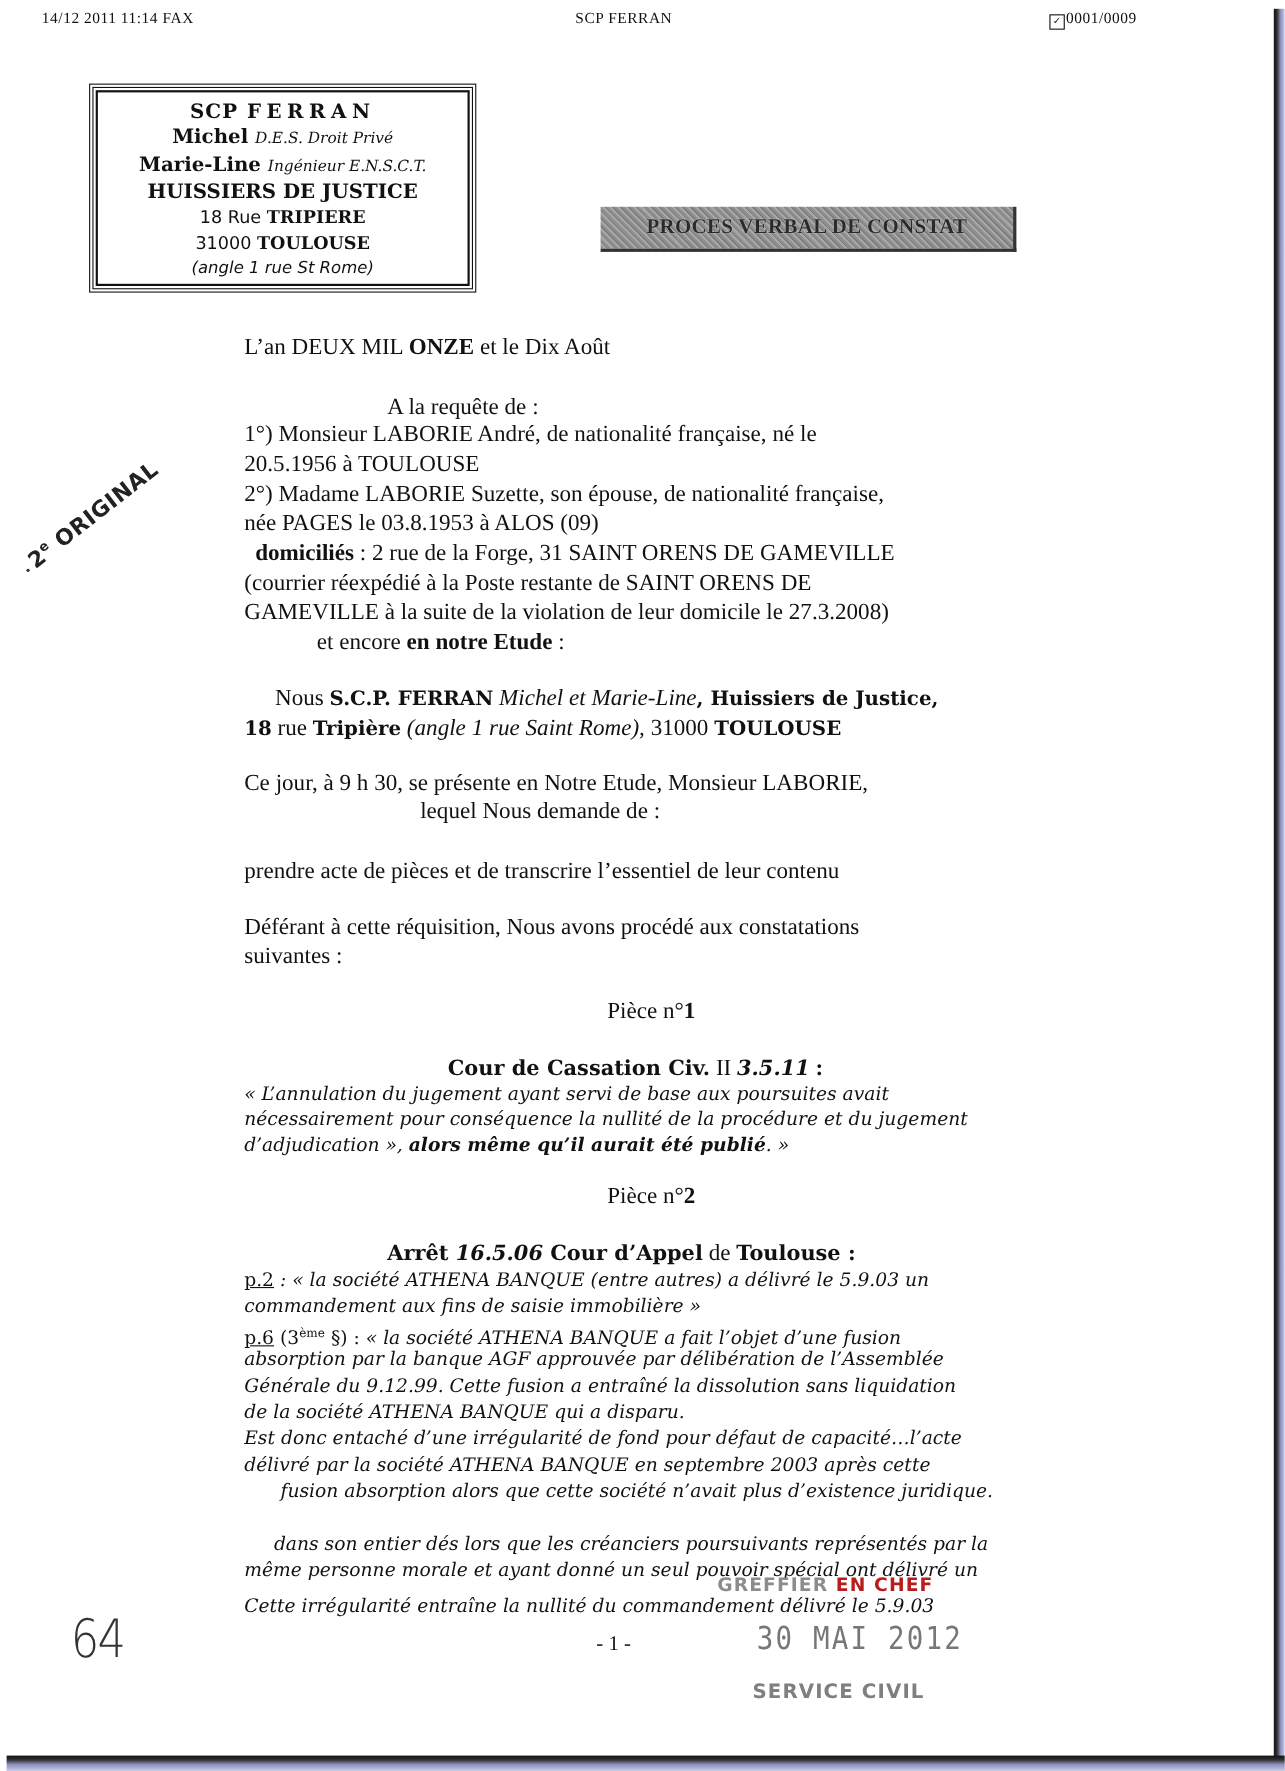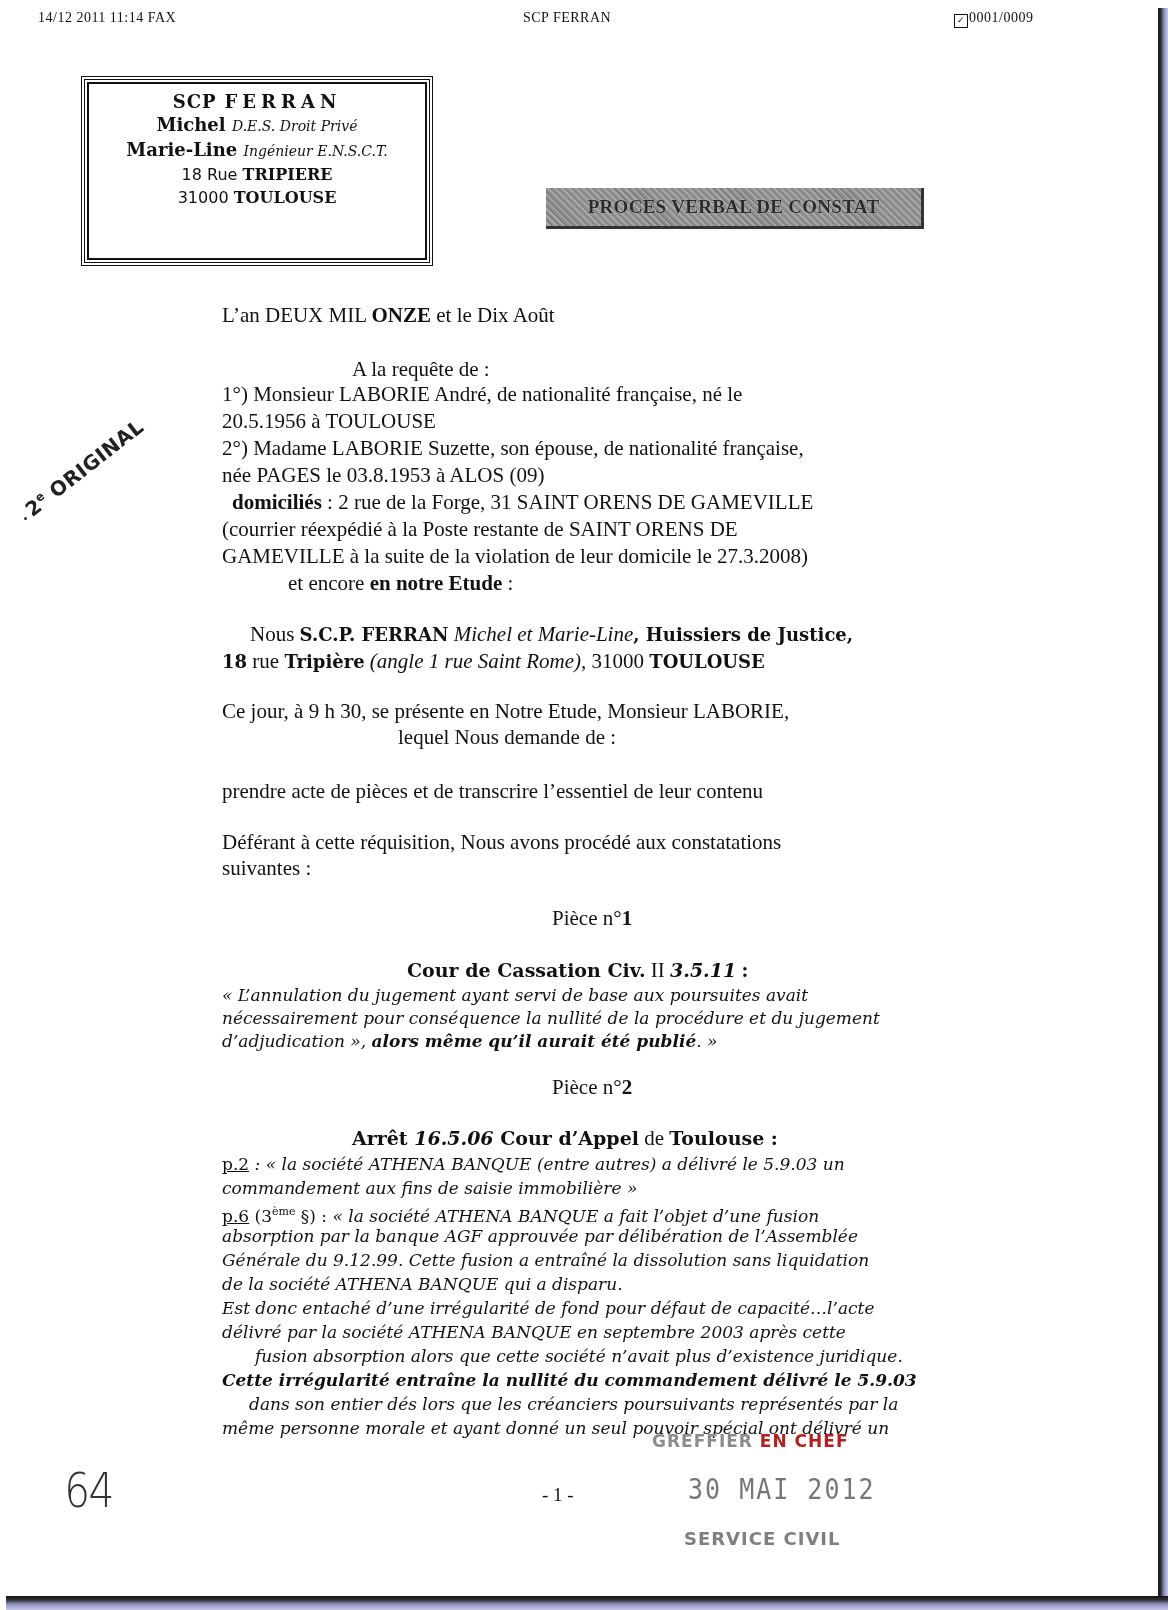--- a/index.html
+++ b/index.html
@@ -85,22 +85,24 @@
   <div class="fax-header">
     <span class="fax-left">14/12 2011 11:14 FAX</span>
     <span class="fax-center">SCP FERRAN</span>
     <span class="fax-right"><span class="fax-icon">✓</span><span>0001/0009</span></span>
   </div>
 
   <div class="letterhead">
     <div class="lh-line lh-title"><span class="scp">SCP</span><span>FERRAN</span></div>
     <div class="lh-line lh-name"><span>Michel</span> <span class="lh-sub">D.E.S. Droit Privé</span></div>
     <div class="lh-line lh-name"><span>Marie-Line</span> <span class="lh-sub">Ingénieur E.N.S.C.T.</span></div>
+    <div class="lh-line lh-huis">HUISSIERS DE JUSTICE</div>
     <div class="lh-line lh-addr"><span>18 Rue</span> <b>TRIPIERE</b></div>
     <div class="lh-line lh-addr"><span>31000</span> <b>TOULOUSE</b></div>
+    <div class="lh-line lh-angle">(angle 1 rue St Rome)</div>
   </div>
 
   <div class="pv-banner">PROCES VERBAL DE CONSTAT</div>
 
   <div class="stamp-dot"></div>
   <div class="stamp-original"><span>2</span><sup>e</sup> <span>ORIGINAL</span></div>
 
   <div class="body-text" style="top:0;">
     <div class="line" style="top:302px;"><span>L’an DEUX MIL </span><b>ONZE</b><span> et le Dix Août</span></div>
 
@@ -111,21 +113,21 @@
     <div class="line" style="top:462px;">née PAGES le 03.8.1953 à ALOS (09)</div>
     <div class="line" style="top:489px; left:10px;"><b>domiciliés</b><span> : 2 rue de la Forge, 31 SAINT ORENS DE GAMEVILLE</span></div>
     <div class="line" style="top:516px;">(courrier réexpédié à la Poste restante de SAINT ORENS DE</div>
     <div class="line" style="top:543px;">GAMEVILLE à la suite de la violation de leur domicile le 27.3.2008)</div>
     <div class="line" style="top:570px; left:66px;"><span>et encore </span><b>en notre Etude</b><span> :</span></div>
 
     <div class="line" style="top:621px;margin-left:28px;"><span>Nous </span><b class="serif-book">S.C.P. FERRAN</b><span class="it"> Michel et Marie-Line</span><b class="serif-book">, Huissiers de Justice,</b></div>
     <div class="line" style="top:648px;"><b class="serif-book">18</b><span> rue </span><b class="serif-book">Tripière</b><span class="it"> (angle 1 rue Saint Rome),</span><span> 31000 </span><b class="serif-book">TOULOUSE</b></div>
 
     <div class="line" style="top:698px;">Ce jour, à 9 h 30, se présente en Notre Etude, Monsieur LABORIE,</div>
-    <div class="line" style="top:724px; left:160px;margin-left:16px;">lequel Nous demande de :</div>
+    <div class="line" style="top:724px; left:160px;">lequel Nous demande de :</div>
 
     <div class="line" style="top:778px;">prendre acte de pièces et de transcrire l’essentiel de leur contenu</div>
 
     <div class="line" style="top:829px;">Déférant à cette réquisition, Nous avons procédé aux constatations</div>
     <div class="line" style="top:855px;">suivantes :</div>
 
     <div class="line" style="top:905px; left:330px;"><span>Pièce n°</span><b>1</b></div>
     <div class="line" style="top:957px; left:185px;"><b class="serif-book" style="font-size:19px">Cour de Cassation  Civ.</b><span> II </span><b class="serif-book it" style="font-size:19px">3.5.11</b><b> :</b></div>
     <div class="line quote" style="top:983px;">« L’annulation du jugement ayant servi de base aux poursuites avait</div>
     <div class="line quote" style="top:1006px;">nécessairement pour conséquence la nullité de la procédure et du jugement</div>
@@ -135,21 +137,21 @@
     <div class="line" style="top:1125px; left:130px;"><b class="serif-book" style="font-size:19px">Arrêt </b><b class="serif-book it" style="font-size:19px">16.5.06</b><b class="serif-book" style="font-size:19px"> Cour d’Appel</b><span> de </span><b class="serif-book" style="font-size:19px">Toulouse :</b></div>
     <div class="line quote" style="top:1152px;"><span class="u" style="font-style:normal">p.2</span><span> : « la société ATHENA BANQUE (entre autres) a délivré le 5.9.03 un</span></div>
     <div class="line quote" style="top:1176px;">commandement aux fins de saisie immobilière »</div>
     <div class="line quote" style="top:1200px;"><span class="u" style="font-style:normal">p.6</span><span style="font-style:normal"> (3</span><sup style="font-style:normal">ème</sup><span style="font-style:normal"> §) : </span><span>« la société ATHENA BANQUE a fait l’objet d’une fusion</span></div>
     <div class="line quote" style="top:1224px;">absorption par la banque AGF approuvée par délibération de l’Assemblée</div>
     <div class="line quote" style="top:1248px;">Générale du 9.12.99. Cette fusion a entraîné la dissolution sans liquidation</div>
     <div class="line quote" style="top:1272px;">de la société ATHENA BANQUE qui a disparu.</div>
     <div class="line quote" style="top:1296px;">Est donc entaché d’une irrégularité de fond pour défaut de capacité…l’acte</div>
     <div class="line quote" style="top:1320px;">délivré par la société ATHENA BANQUE en septembre 2003 après cette</div>
     <div class="line quote" style="top:1344px;margin-left:33px;">fusion absorption alors que cette société n’avait plus d’existence juridique.</div>
-    <div class="line quote" style="top:1368px;font-weight:bold;">Cette irrégularité entraîne la nullité du commandement délivré le 5.9.03</div>
+    <div class="line quote" style="top:1448px;">Cette irrégularité entraîne la nullité du commandement délivré le 5.9.03</div>
     <div class="line quote" style="top:1392px;margin-left:27px;">dans son entier dés lors que les créanciers poursuivants représentés par la</div>
     <div class="line quote" style="top:1416px;">même personne morale et ayant donné un seul pouvoir spécial ont délivré un</div>
   </div>
 
   <div class="greffier"><span>GREFFIER </span><span class="fade">EN CHEF</span></div>
   <div class="page-num">- 1 -</div>
   <div class="date-stamp">30 MAI 2012</div>
   <div class="service">SERVICE CIVIL</div>
   <div class="handwritten">64</div>
 </div>

